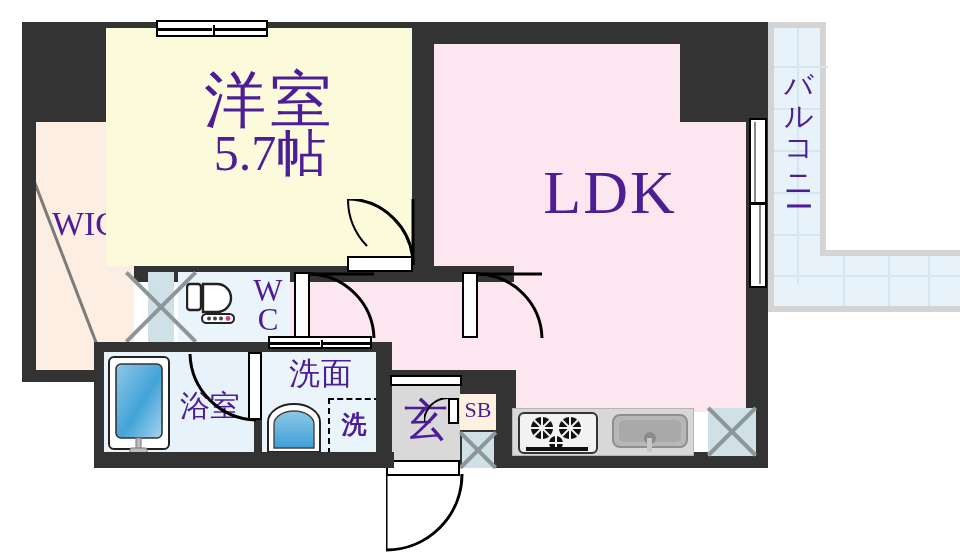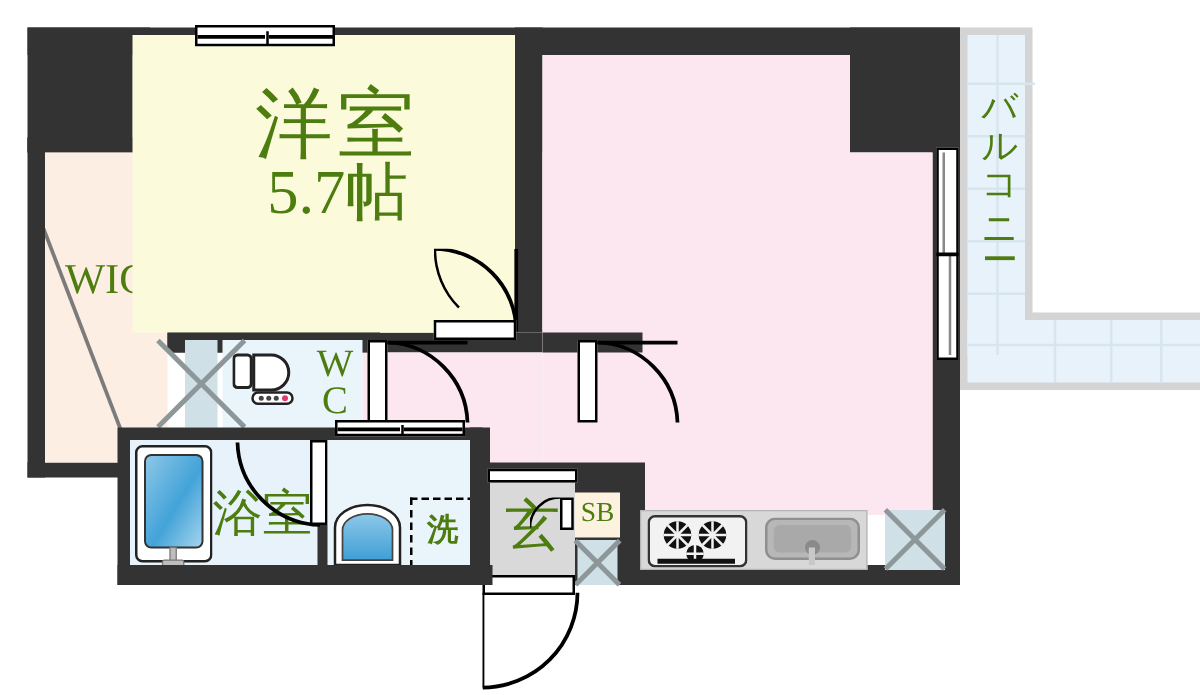--- a/index.html
+++ b/index.html
@@ -2,21 +2,21 @@
 <html><head>
 <meta charset="utf-8">
 <style>
   html,body{margin:0;padding:0;background:#ffffff;}
   body{font-family:"Liberation Serif","DejaVu Serif",serif;}
   #stage{position:relative;width:960px;height:556px;background:#ffffff;overflow:hidden;}
   .abs{position:absolute;}
   
   .fill{position:absolute;}
   .wall{position:absolute;background:#333333;}
-  .room-label{position:absolute;color:#4d7c0f;text-align:center;line-height:1.05;white-space:nowrap;}
+  .room-label{position:absolute;color:#4c1d95;text-align:center;line-height:1.05;white-space:nowrap;}
   .vert{writing-mode:vertical-rl;text-orientation:upright;}
   
   .leaf{position:absolute;background:#ffffff;border:2px solid #000;box-sizing:border-box;}
   .arcwrap{position:absolute;overflow:hidden;}
   .arc{position:absolute;border:2.5px solid #000;border-radius:50%;box-sizing:border-box;}
   
   .win{position:absolute;background:#fff;border:2px solid #000;box-sizing:border-box;}
   .winline{position:absolute;background:#000;}
   
   .shaft{position:absolute;box-sizing:border-box;}
@@ -108,20 +108,21 @@
   </div>
   <svg class="abs" style="left:347px;top:199px;" width="68" height="68" viewBox="0 0 68 68">
     <path d="M66 66 A66 66 0 0 0 0 0" fill="none" stroke="#000" stroke-width="3"></path>
     <line x1="66" y1="0" x2="66" y2="66" stroke="#000" stroke-width="3"></line>
   </svg>
   <div class="leaf" style="left:347px;top:256px;width:66px;height:16px;"></div>
 
   <div class="fill" style="left:434px;top:44px;width:246px;height:220px;background:#fce6ef;"></div>
   <div class="fill" style="left:434px;top:122px;width:312px;height:290px;background:#fce6ef;"></div>
   <div class="room-label" style="left:500px;top:160px;width:220px;">
+    <div style="font-size:62px;letter-spacing:2px;">LDK</div>
   </div>
 
   <div class="abs" style="left:748px;top:118px;width:20px;height:170px;">
     <div class="abs" style="left:1px;top:0;width:18px;height:170px;background:#fff;border:2px solid #000;box-sizing:border-box;"></div>
     <div class="abs" style="left:6px;top:4px;width:2px;height:82px;background:#888;"></div>
     <div class="abs" style="left:11px;top:86px;width:2px;height:80px;background:#888;"></div>
     <div class="abs" style="left:1px;top:84px;width:18px;height:3px;background:#000;"></div>
   </div>
 
   <div class="fill" style="left:290px;top:282px;width:144px;height:130px;background:#fce6ef;"></div>
@@ -149,21 +150,21 @@
 
   <div class="leaf" style="left:294px;top:272px;width:16px;height:66px;"></div>
   <svg class="abs" style="left:308px;top:272px;" width="68" height="68" viewBox="0 0 68 68">
     <path d="M2 2 A66 66 0 0 1 66 66" fill="none" stroke="#000" stroke-width="3"></path>
     <line x1="2" y1="2" x2="66" y2="2" stroke="#000" stroke-width="3"></line>
   </svg>
 
   <div class="wall" style="left:94px;top:342px;width:292px;height:126px;"></div>
 
   <div class="fill" style="left:104px;top:352px;width:150px;height:106px;background:#e7f2fb;"></div>
-  <div class="room-label" style="left:168px;top:390px;width:84px;font-size:40px;">浴室</div>
+  <div class="room-label" style="left:168px;top:390px;width:84px;font-size:30px;">浴室</div>
 
   <svg class="abs" style="left:108px;top:356px;" width="62" height="100" viewBox="0 0 62 100">
     <defs>
         <linearGradient id="tubg" x1="0" y1="0" x2="1" y2="1">
       <stop offset="0%" stop-color="#8ec8e8"></stop>
           <stop offset="55%" stop-color="#43a3d8"></stop>
           <stop offset="100%" stop-color="#a7d5ee"></stop>
     </linearGradient>
       </defs>
     <rect x="1" y="1" width="60" height="92" rx="5" fill="#fff" stroke="#222" stroke-width="2"></rect>
@@ -172,20 +173,21 @@
     <rect x="22" y="92" width="17" height="6" rx="1.5" fill="#bdbdbd" stroke="#777" stroke-width="1"></rect>
   </svg>
 
   <svg class="abs" style="left:188px;top:352px;" width="70" height="70" viewBox="0 0 70 70">
     <path d="M2 2 A68 68 0 0 0 68 68" fill="none" stroke="#000" stroke-width="3"></path>
     <line x1="2" y1="2" x2="68" y2="2" stroke="#000" stroke-width="0"></line>
   </svg>
   <div class="leaf" style="left:248px;top:352px;width:14px;height:68px;"></div>
 
   <div class="fill" style="left:262px;top:352px;width:114px;height:106px;background:#eaf4fb;"></div>
+  <div class="room-label" style="left:276px;top:358px;width:90px;font-size:31px;letter-spacing:1px;">洗面</div>
 
   <div class="win" style="left:268px;top:336px;width:104px;height:13px;">
     <div class="winline" style="left:0;top:4px;width:50px;height:3px;"></div>
     <div class="winline" style="left:51px;top:2px;width:2px;height:8px;"></div>
     <div class="winline" style="left:53px;top:4px;width:47px;height:3px;"></div>
   </div>
 
   <svg class="abs" style="left:266px;top:402px;" width="56" height="52" viewBox="0 0 56 52">
     <defs>
         <linearGradient id="vg" x1="0" y1="0" x2="0" y2="1">

